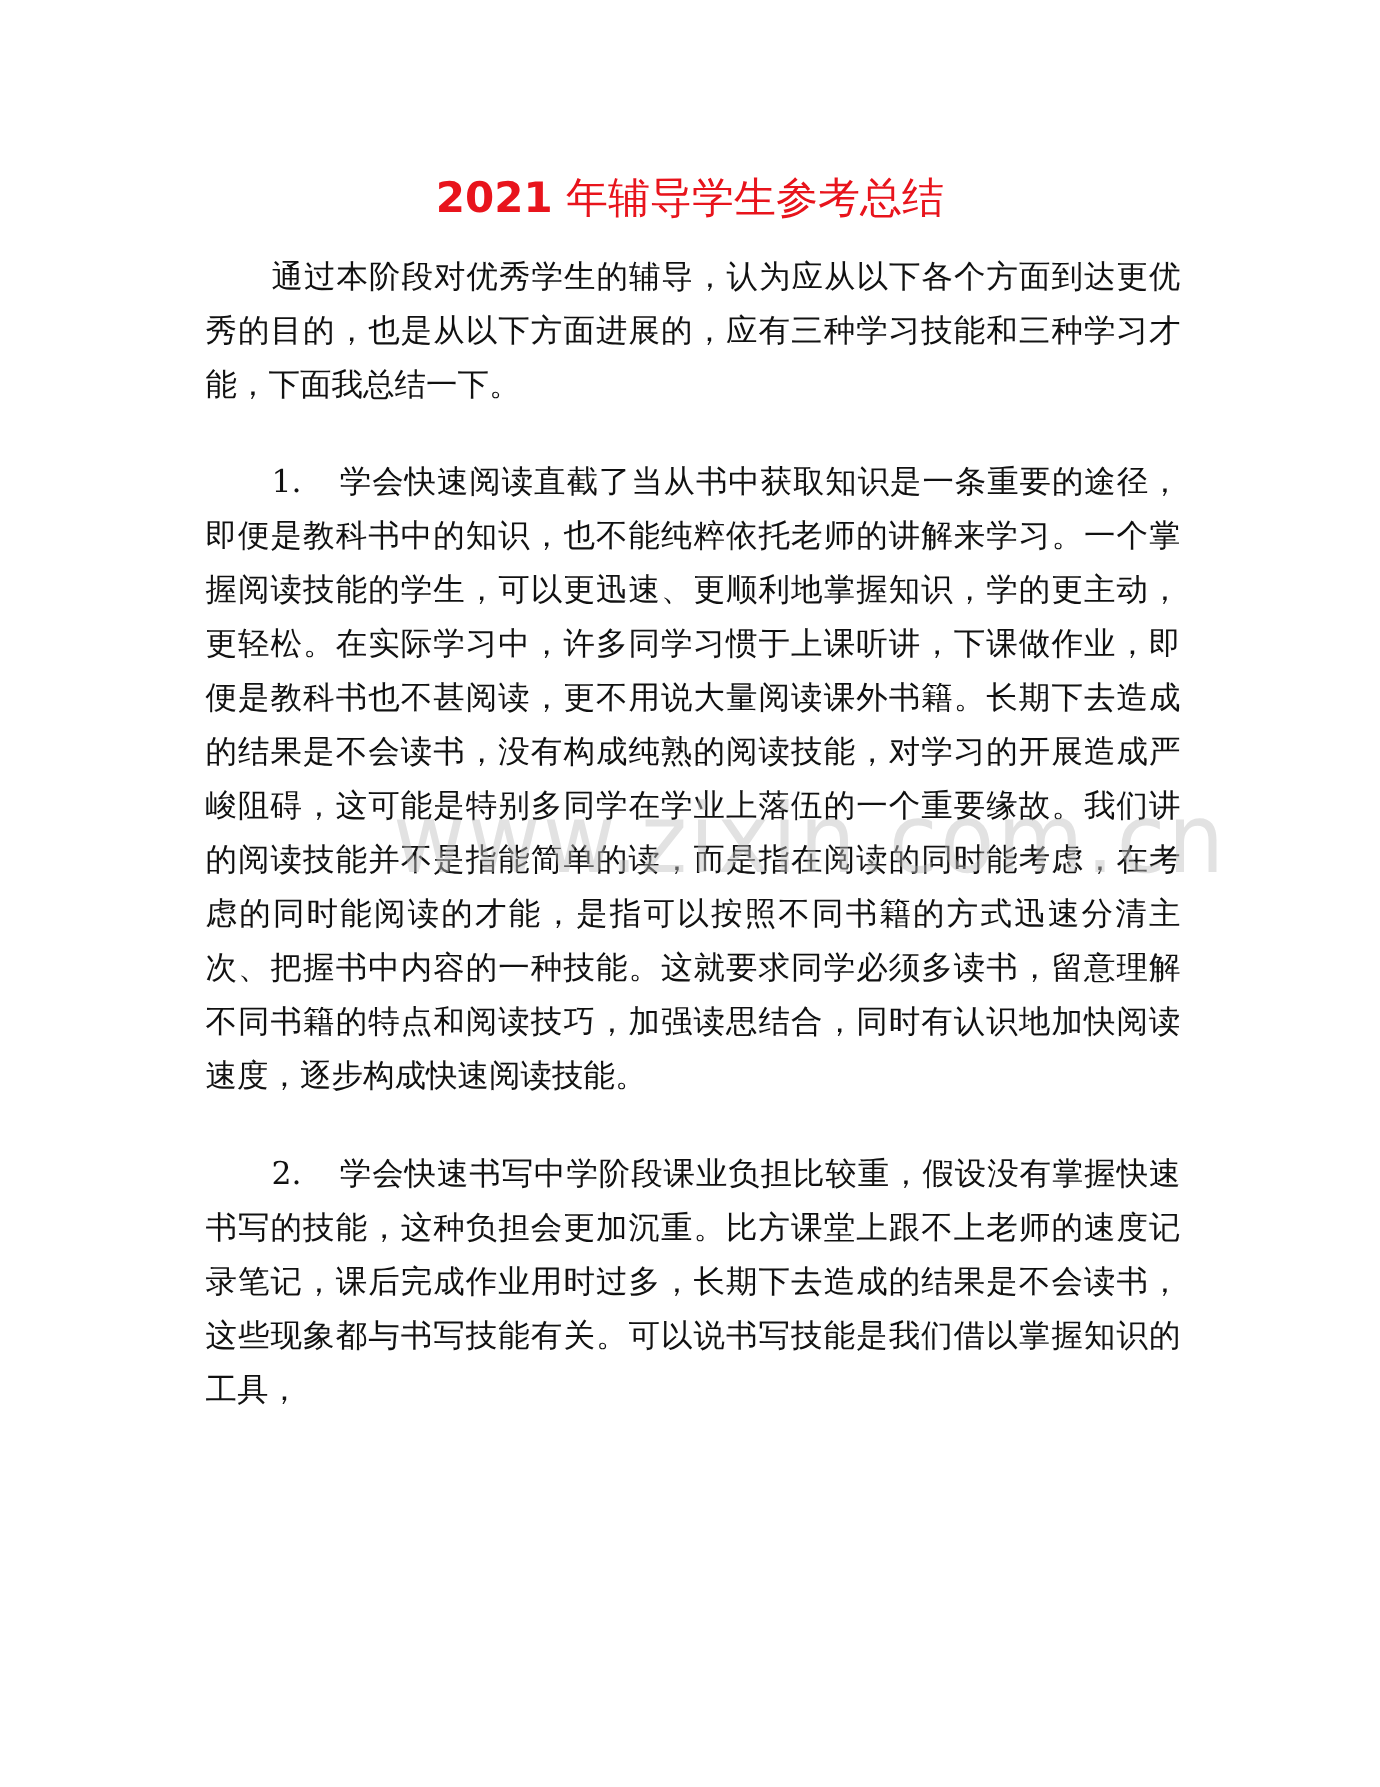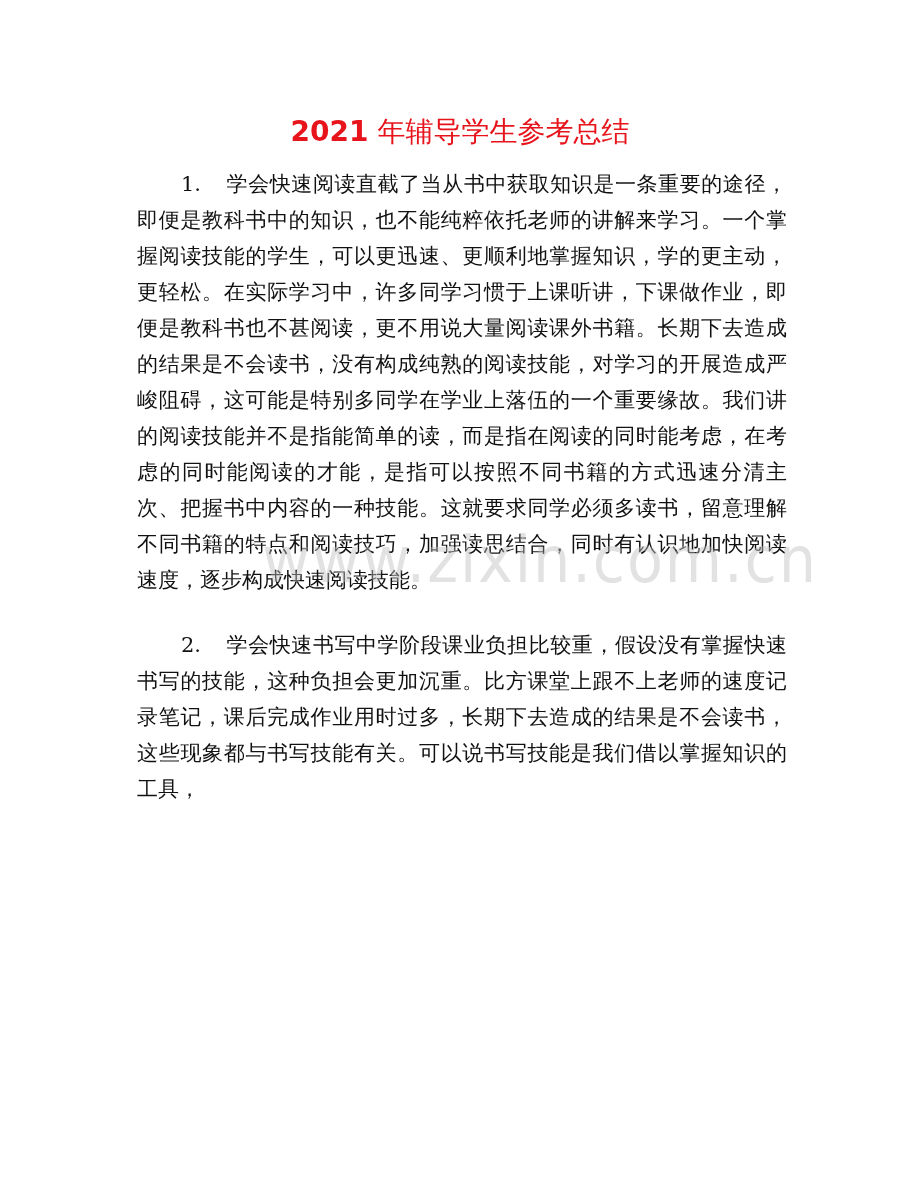--- a/index.html
+++ b/index.html
@@ -81,20 +81,21 @@
     }
   </style>
 </head>
 <body>
 
 <div class="page">
 
   <h1 class="title"><span class="year">2021</span><span> 年辅导学生参考总结</span></h1>
 
   <div class="body">
+    <p class="para first"><span>通过本阶段对优秀学生的辅导，认为应从以下各个方面到达更优秀的目的，也是从以下方面进展的，应有三种学习技能和三种学习才能，下面我总结一下。</span></p>
 
     <p class="para"><span class="num">1.</span><span>学会快速阅读直截了当从书中获取知识是一条重要的途径，即便是教科书中的知识，也不能纯粹依托老师的讲解来学习。一个掌握阅读技能的学生，可以更迅速、更顺利地掌握知识，学的更主动，更轻松。在实际学习中，许多同学习惯于上课听讲，下课做作业，即便是教科书也不甚阅读，更不用说大量阅读课外书籍。长期下去造成的结果是不会读书，没有构成纯熟的阅读技能，对学习的开展造成严峻阻碍，这可能是特别多同学在学业上落伍的一个重要缘故。我们讲的阅读技能并不是指能简单的读，而是指在阅读的同时能考虑，在考虑的同时能阅读的才能，是指可以按照不同书籍的方式迅速分清主次、把握书中内容的一种技能。这就要求同学必须多读书，留意理解不同书籍的特点和阅读技巧，加强读思结合，同时有认识地加快阅读速度，逐步构成快速阅读技能。</span></p>
 
     <p class="para"><span class="num">2.</span><span>学会快速书写中学阶段课业负担比较重，假设没有掌握快速书写的技能，这种负担会更加沉重。比方课堂上跟不上老师的速度记录笔记，课后完成作业用时过多，长期下去造成的结果是不会读书，这些现象都与书写技能有关。可以说书写技能是我们借以掌握知识的工具，</span></p>
   </div>
 
   <div class="watermark">www.zixin.com.cn</div>
 </div>
 
 </body></html>

